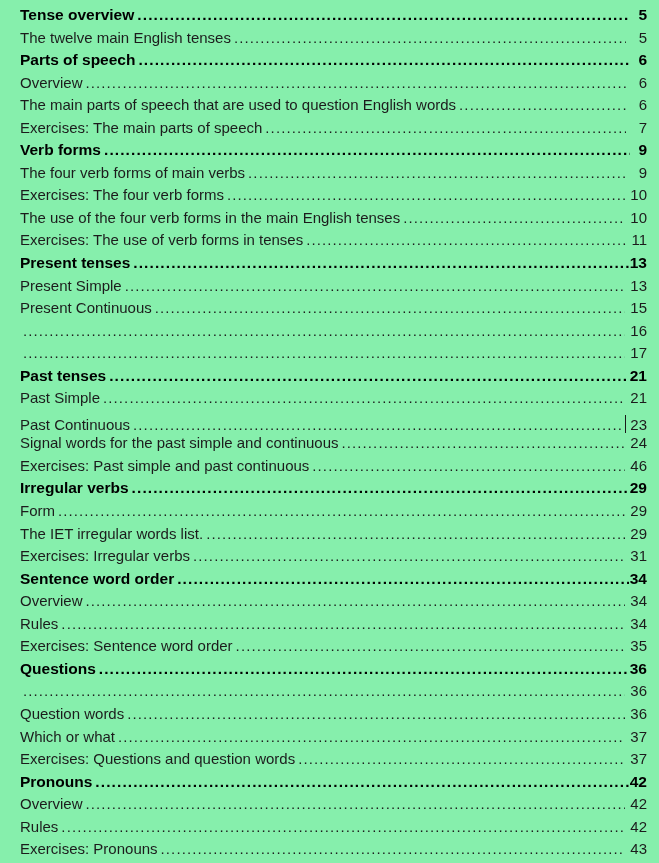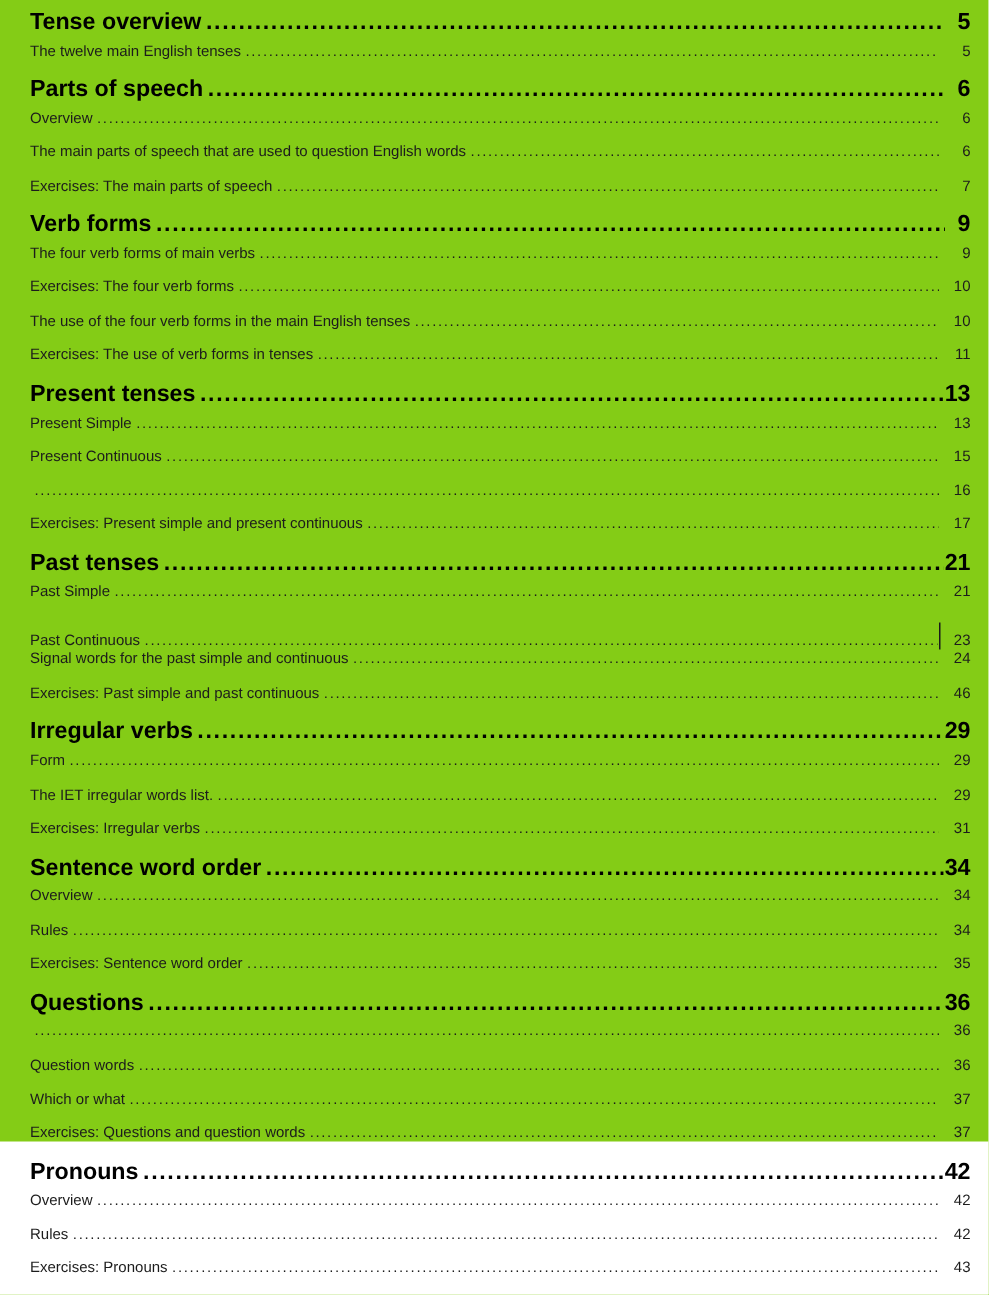--- a/index.html
+++ b/index.html
@@ -9,32 +9,32 @@
   }
   body {
     width: 659px;
     height: 863px;
     overflow: hidden;
     font-family: "Liberation Sans", sans-serif;
   }
   .page {
     box-sizing: border-box;
     width: 659px;
-    height: 761px;
+    height: 863px;
     padding: 6px 12px 0 20px;
-    background: #84cc16;
+    background: #86efac;
   }
   .toc {
     width: 100%;
   }
   .toc-row {
     display: flex;
     align-items: baseline;
     height: 22.55px;
-    font-size: 10px;
+    font-size: 15px;
     color: #1c1c1c;
     cursor: default;
   }
   .toc-row.level-1 {
     font-weight: bold;
     color: #000000;
     font-size: 15.5px;
   }
   .toc-label {
     white-space: nowrap;
@@ -153,21 +153,20 @@
     <span class="dot-leader">............................................................................................................................................................................................................................................................................................................</span>
 
     <span class="page-num">15</span>
   </div>
       <div class="toc-row level-2">
     <span class="dot-leader">............................................................................................................................................................................................................................................................................................................</span>
 
     <span class="page-num">16</span>
   </div>
       <div class="toc-row level-2">
-    <span class="toc-label">Exercises: Present simple and present continuous</span>
     <span class="dot-leader">............................................................................................................................................................................................................................................................................................................</span>
 
     <span class="page-num">17</span>
   </div>
       <div class="toc-row level-1">
     <span class="toc-label">Past tenses</span>
     <span class="dot-leader">............................................................................................................................................................................................................................................................................................................</span>
 
     <span class="page-num">21</span>
   </div>

